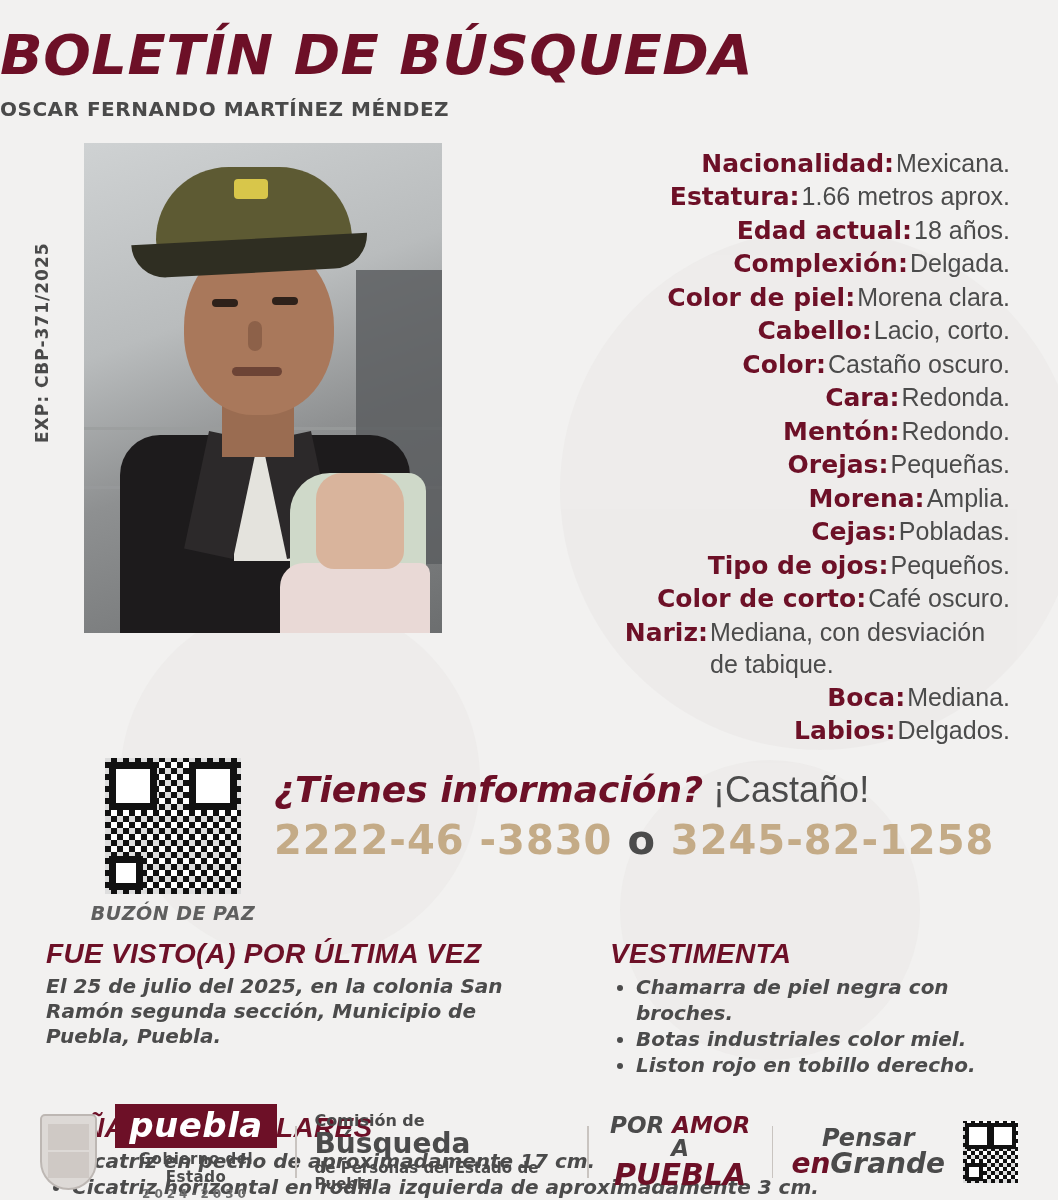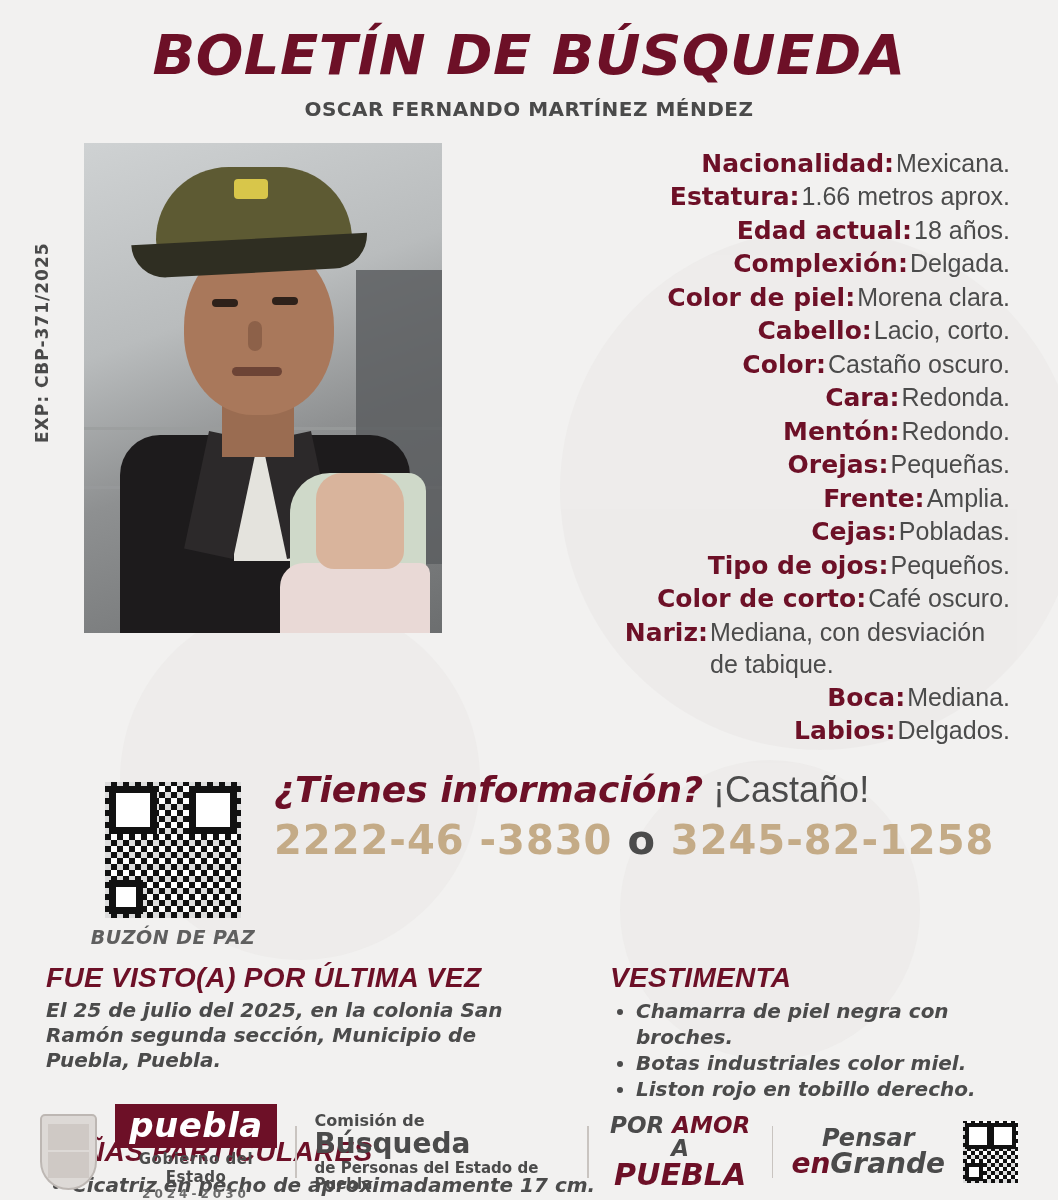--- a/index.html
+++ b/index.html
@@ -28,21 +28,21 @@
   .wm-c2 { width: 360px; height: 360px; left: 120px; top: 600px; }
   .wm-c3 { width: 300px; height: 300px; left: 620px; top: 760px; }
   .wm-band {
     position:absolute; left:0; right:0; top:0; height:150px;
     background:#f2f1f0;
   }
 
   .page { position: relative; z-index: 2; width:1058px; height:1200px; }
 
   
-  .header { text-align:center; padding-top: 26px; }
+  .header { padding-top: 26px; }
   .title {
     font-family: "DejaVu Sans", sans-serif;
     font-weight: 800;
     font-style: italic;
     font-size: 56px;
     letter-spacing: 0.5px;
     color: #6d1027;
     margin: 0;
     line-height: 1.05;
   }
@@ -135,21 +135,21 @@
   .char-value {
     color: #4b4b4b;
     margin-left: 2px;
     text-align: left;
     flex: 0 1 auto;
   }
   .char-value.wrap { max-width: 300px; }
 
   
   .contact-wrap { display:flex; align-items:flex-start; margin-top: 10px; padding-left: 84px; }
-  .qr-block { width: 178px; text-align:center;margin-top:24px; }
+  .qr-block { width: 178px; text-align:center; }
   .qr {
     width: 136px; height: 136px; margin: 0 auto;
     background:
       repeating-linear-gradient(90deg,#111 0 6px, #fff 6px 12px),
       repeating-linear-gradient(0deg,#111 0 6px, #fff 6px 12px);
     background-blend-mode: difference;
     background-color:#fff;
     position: relative;
   }
   .qr::before, .qr::after, .qr .qr-b3 {
@@ -356,21 +356,21 @@
           </div>
         <div class="char-row">
             <span class="char-label">Mentón:</span>
             <span class="char-value">Redondo.</span>
           </div>
         <div class="char-row">
             <span class="char-label">Orejas:</span>
             <span class="char-value">Pequeñas.</span>
           </div>
         <div class="char-row">
-            <span class="char-label">Frente:</span>
+            <span class="char-label">Morena:</span>
             <span class="char-value">Amplia.</span>
           </div>
         <div class="char-row">
             <span class="char-label">Cejas:</span>
             <span class="char-value">Pobladas.</span>
           </div>
         <div class="char-row">
             <span class="char-label">Tipo de ojos:</span>
             <span class="char-value">Pequeños.</span>
           </div>

